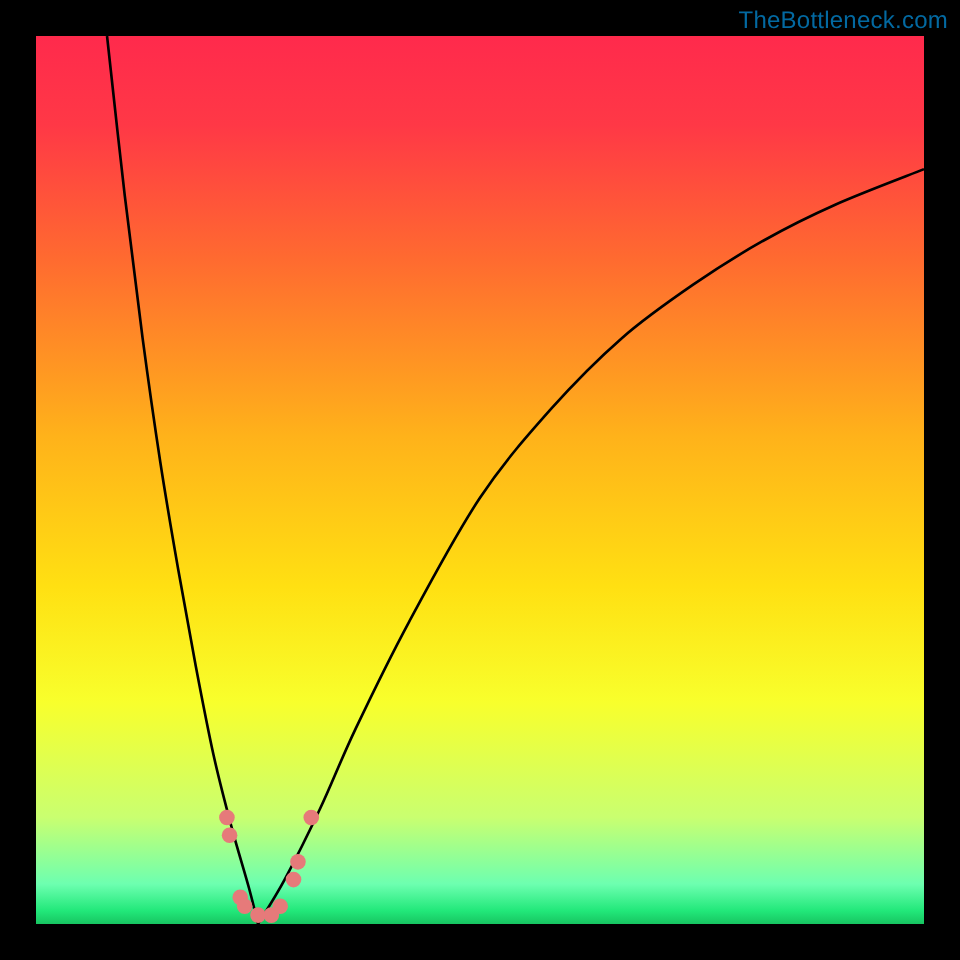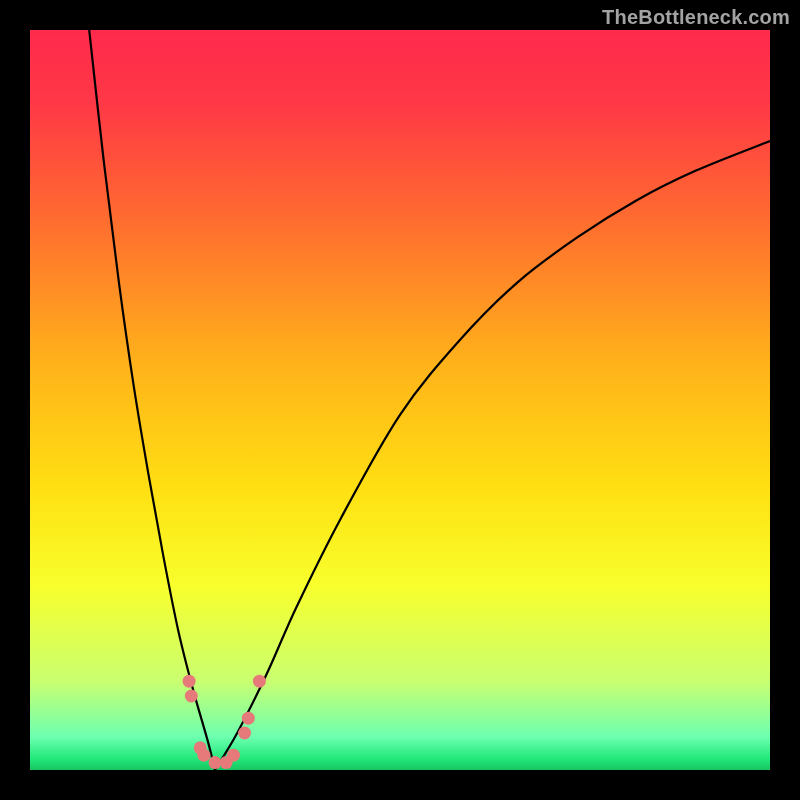--- a/index.html
+++ b/index.html
@@ -35,23 +35,23 @@
   .overlay {
     position: absolute;
     top: 0; left: 0;
     width: 100%;
     height: 100%;
   }
   .watermark {
     position: absolute;
     top: 6px;
     right: 10px;
-    color: #a3a3a3;
+    color: #0369a1;
     font-size: 20px;
-    font-weight: 700;
+    font-weight: 400;
     letter-spacing: 0.2px;
     user-select: none;
   }
 </style>
 </head>
 <body>
 
 <div class="frame">
   <div class="watermark">TheBottleneck.com</div>
   <div class="plot">

